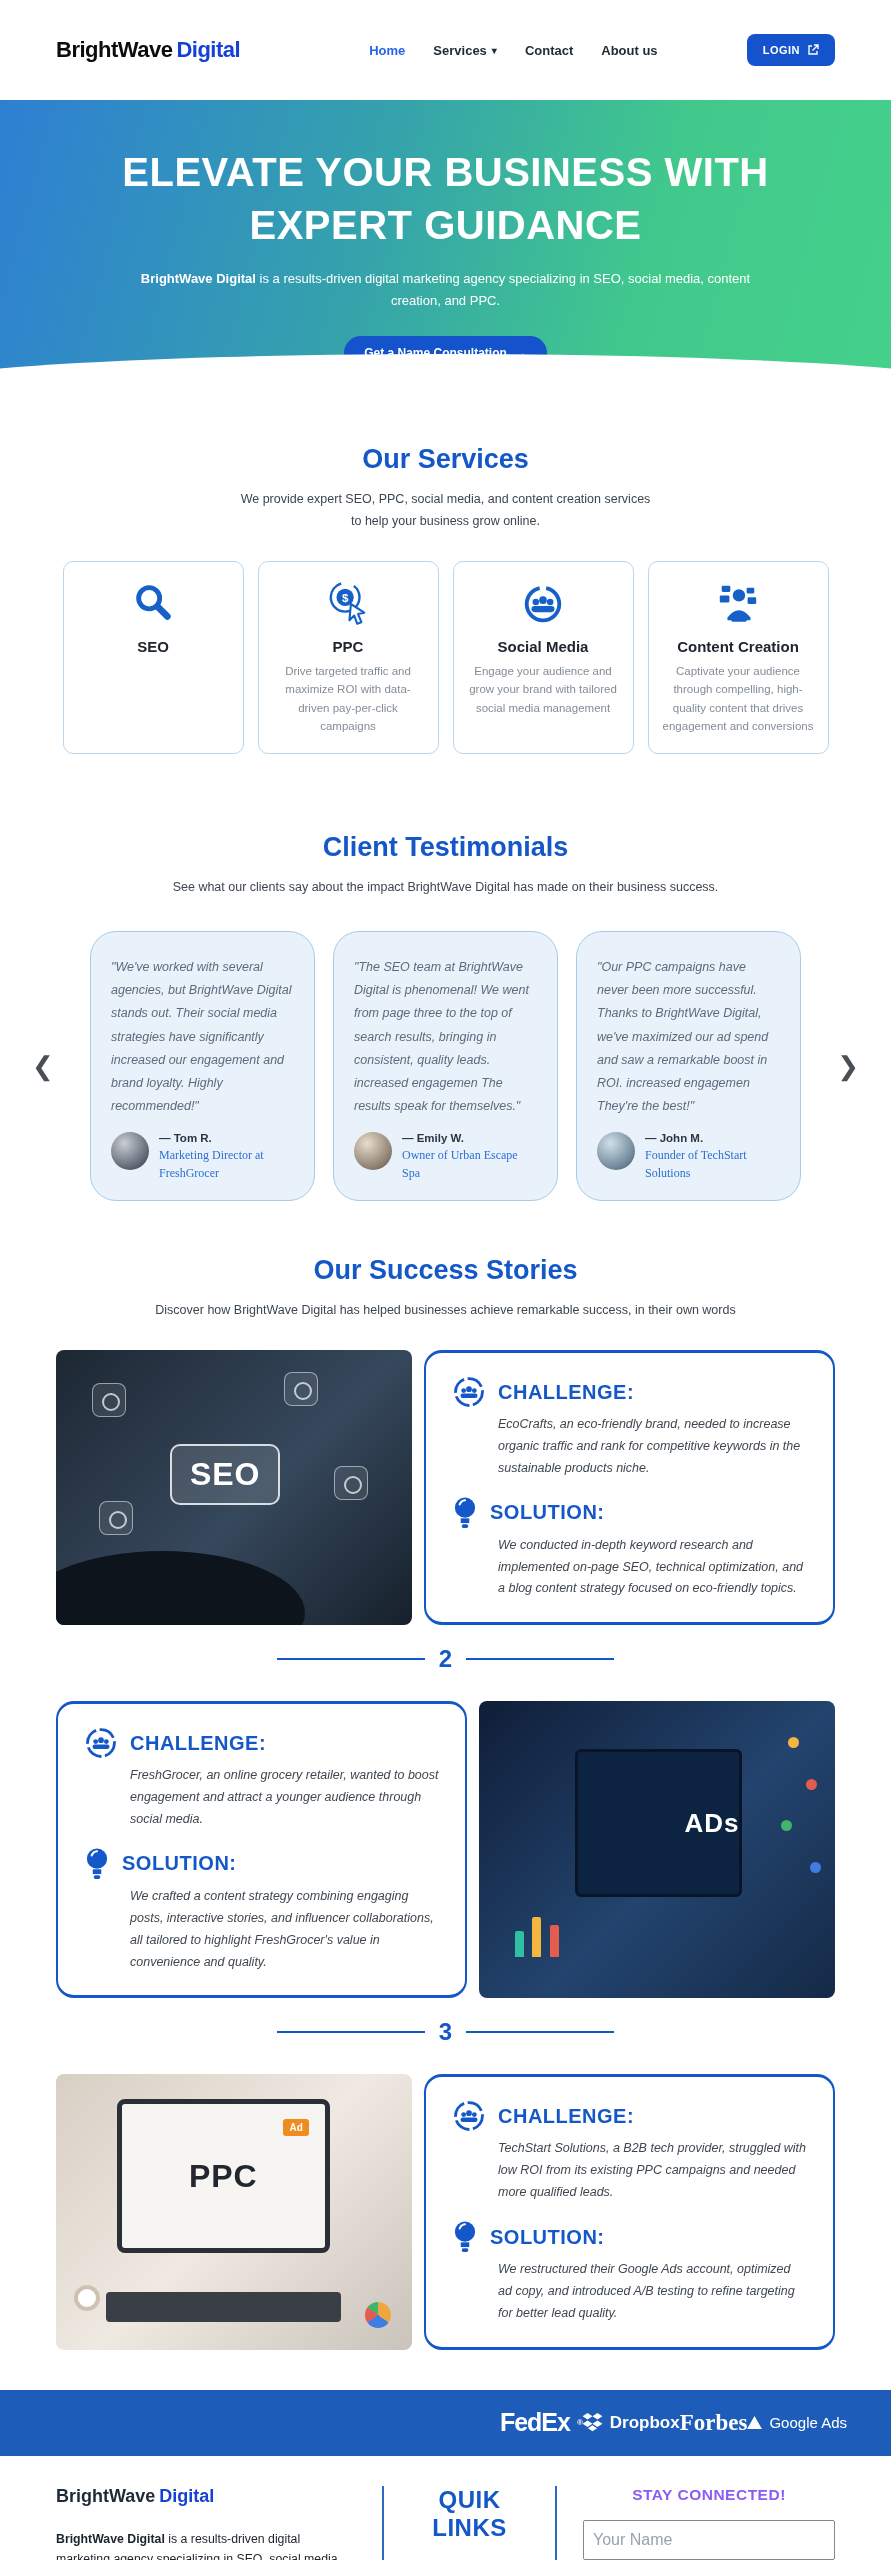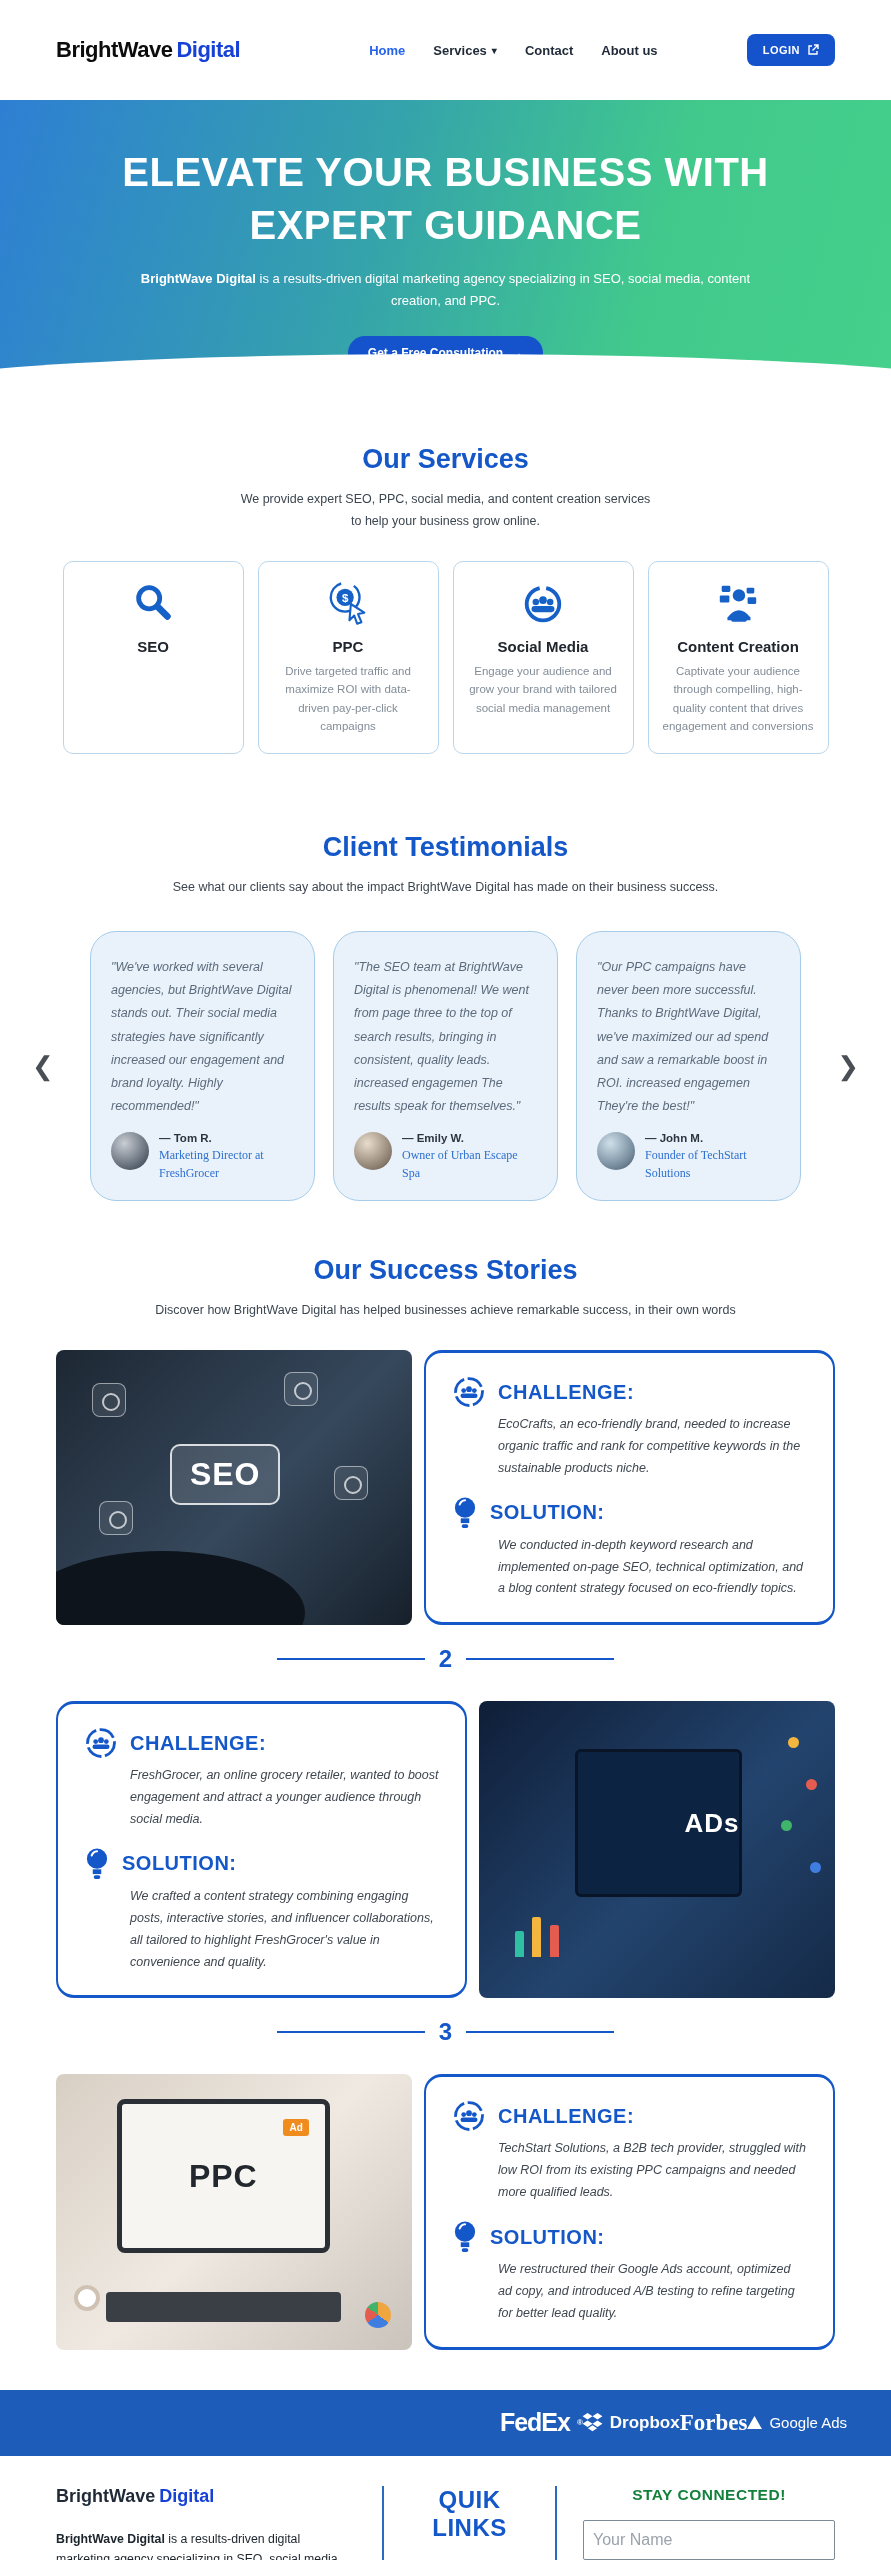--- a/index.html
+++ b/index.html
@@ -103,21 +103,21 @@
   .f-col1 { width:300px; flex:none; }
   .f-logo { font-size:18px; font-weight:800; }
   .f-about { margin-top:22px; font-size:12.3px; line-height:1.65; color:#1c242c; }
   .f-div { width:2px; background:#2a6bc4; }
   .f-col2 { flex:1; text-align:center; }
   .f-links-title { color:#1457c8; font-size:24px; font-weight:800; letter-spacing:0.5px; }
   .f-links { margin-top:22px; display:flex; flex-direction:column; gap:14px; align-items:center; }
   .f-link { font-size:12px; font-weight:700; color:#23303c; cursor:pointer; display:flex; align-items:center; gap:5px; }
   .f-link.active { color:#1b62d9; }
   .f-col3 { width:252px; flex:none; }
-  .f-stay { font-size:15.5px; font-weight:800; color:#15803d; letter-spacing:0.5px; text-align:center; }
+  .f-stay { font-size:15.5px; font-weight:800; color:#8b5cf6; letter-spacing:0.5px; text-align:center; }
   .f-form { margin-top:16px; display:flex; flex-direction:column; gap:10px; }
   .f-input { height:40px; border:1px solid #7e8a94; border-radius:2px; padding:0 9px; font-size:16px; font-family:"Liberation Sans", sans-serif; color:#333; }
   .f-input::placeholder { color:#9aa3ab; }
 </style>
 </head>
 <body>
 
 <div class="header">
   <div class="logo">
     <span class="lg1">BrightWave</span><span class="lg2">Digital</span>
@@ -142,21 +142,21 @@
 
 <div class="hero">
   <h1>
     <span>ELEVATE YOUR BUSINESS WITH</span><br>
     <span>EXPERT GUIDANCE</span>
   </h1>
   <div class="hero-sub">
     <b>BrightWave Digital</b><span> is a results-driven digital marketing agency specializing in SEO, social media, content creation, and PPC.</span>
   </div>
   <button class="cta-btn">
-    <span>Get a Free Consultation</span>
+    <span>Get a Name Consultation</span>
     <span>→</span>
   </button>
   <div class="hero-wave"></div>
 </div>
 
 <div class="services">
   <div class="sec-title">Our Services</div>
   <div class="sec-sub" style="max-width:420px">We provide expert SEO, PPC, social media, and content creation services to help your business grow online.</div>
   <div class="svc-row">
     <div class="svc-card">

